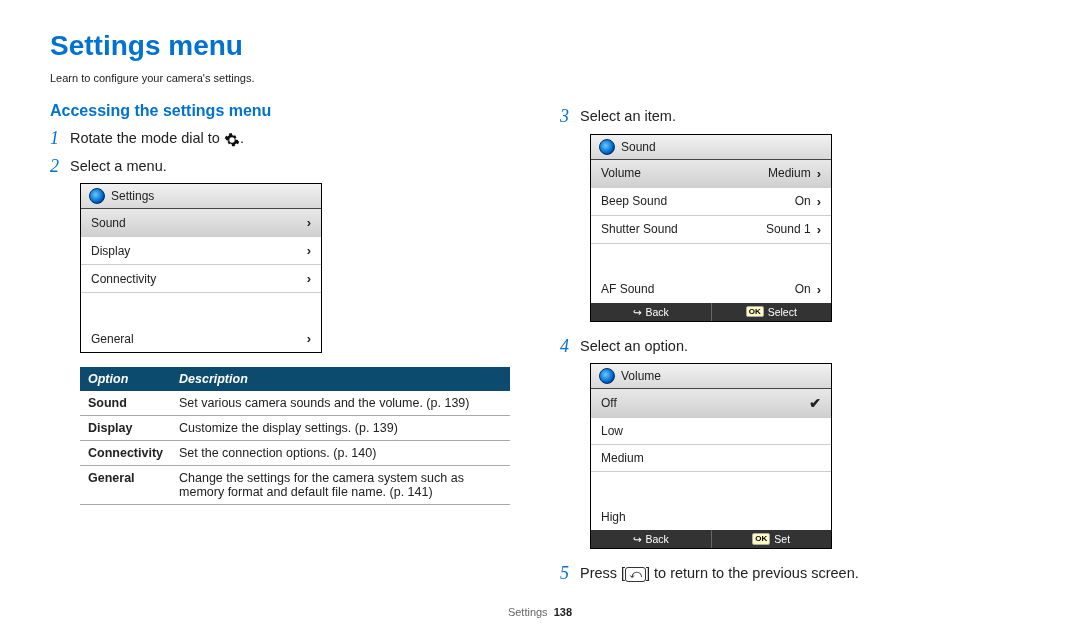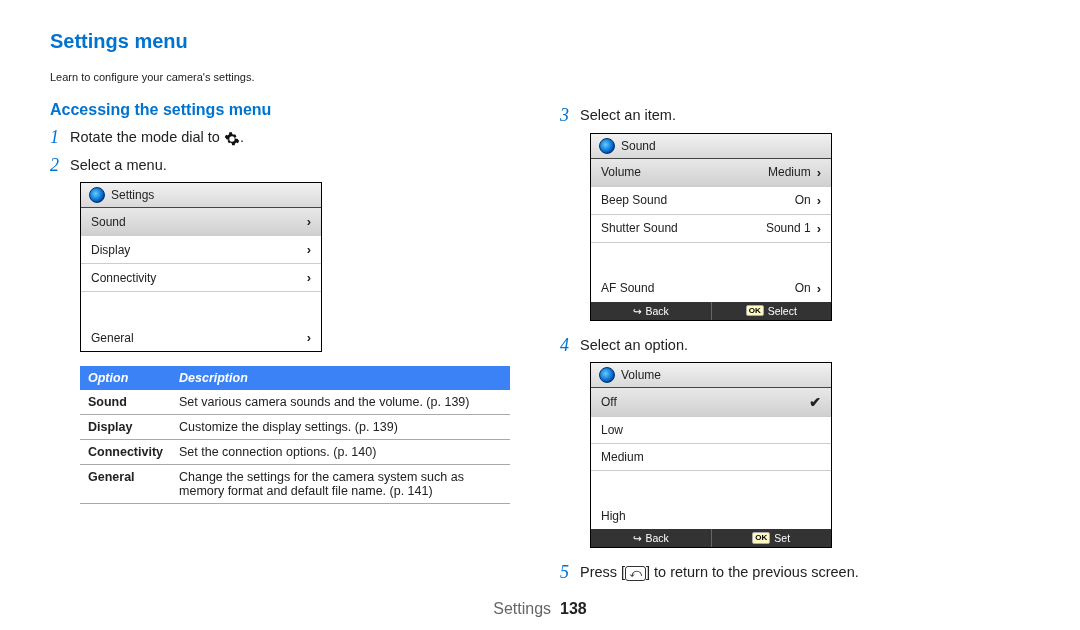--- a/index.html
+++ b/index.html
@@ -8,23 +8,23 @@
     font-size:14px;
     color:#222;
     width:1080px;
     height:630px;
     box-sizing:border-box;
     padding:30px 50px 10px 50px;
     position:relative;
   }
   .page-title{
     color:#0073d1;
-    font-size:20px;
+    font-size:28px;
     font-weight:700;
-    margin:0 0 18px 0;
+    margin:0 0 10px 0;
   }
   .subtitle{
     font-size:11px;
     margin:0 0 18px 0;
   }
   .cols{display:flex;gap:40px;}
   .col{flex:1;}
   .section-h{
     color:#0073d1;
     font-size:16px;
@@ -76,31 +76,31 @@
   .back-arrow{display:inline-block;transform:scaleX(-1);}
   .okbox{
     display:inline-block;border:1px solid #aaa;background:#fef9c3;color:#000;
     font-size:8px;font-weight:700;padding:0 2px;border-radius:2px;line-height:1.2;
   }
   
   .opt-table{
     border-collapse:collapse;width:430px;margin:4px 0 0 30px;font-size:12.5px;
   }
   .opt-table th{
-    background:#3b82f6;color:#fff;text-align:left;font-weight:700;
+    background:#0c4a6e;color:#fff;text-align:left;font-weight:700;
     padding:5px 8px;font-style:italic;
   }
   .opt-table td{
     padding:5px 8px;border-bottom:1px solid #aaa;vertical-align:top;
   }
   .opt-table td:first-child{font-weight:700;white-space:nowrap;}
   .ret-icon{display:inline-block;border:1px solid #333;border-radius:3px;padding:0 3px;font-size:12px;line-height:1.1;}
   .footer{
     position:absolute;bottom:12px;left:0;width:100%;
-    text-align:center;font-size:16px;color:#666;
+    text-align:center;font-size:11px;color:#666;
   }
   .footer b{color:#222;}
 </style>
 </head>
 <body>
 
 <h1 class="page-title">Settings menu</h1>
 <p class="subtitle">Learn to configure your camera's settings.</p>
 
 <div class="cols">

